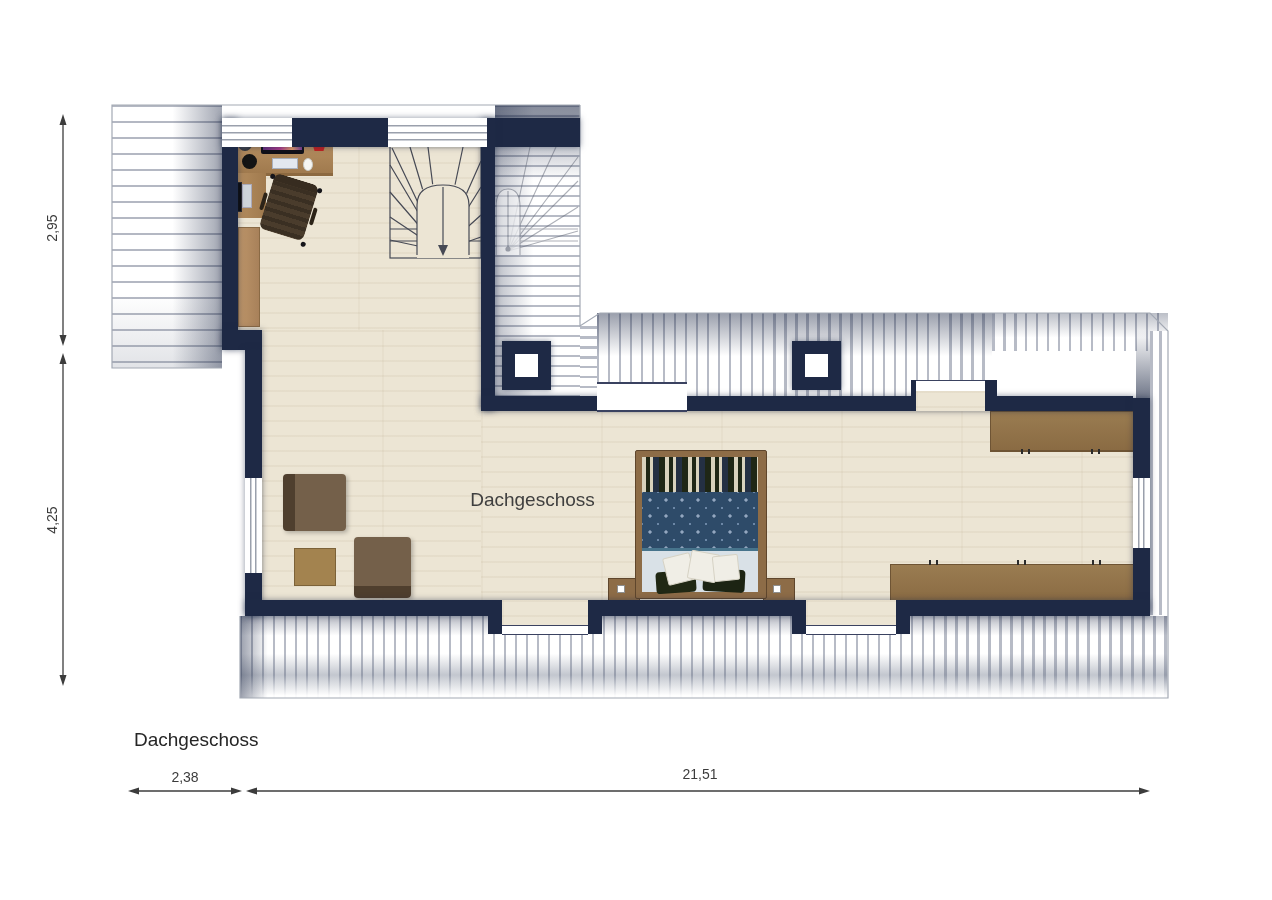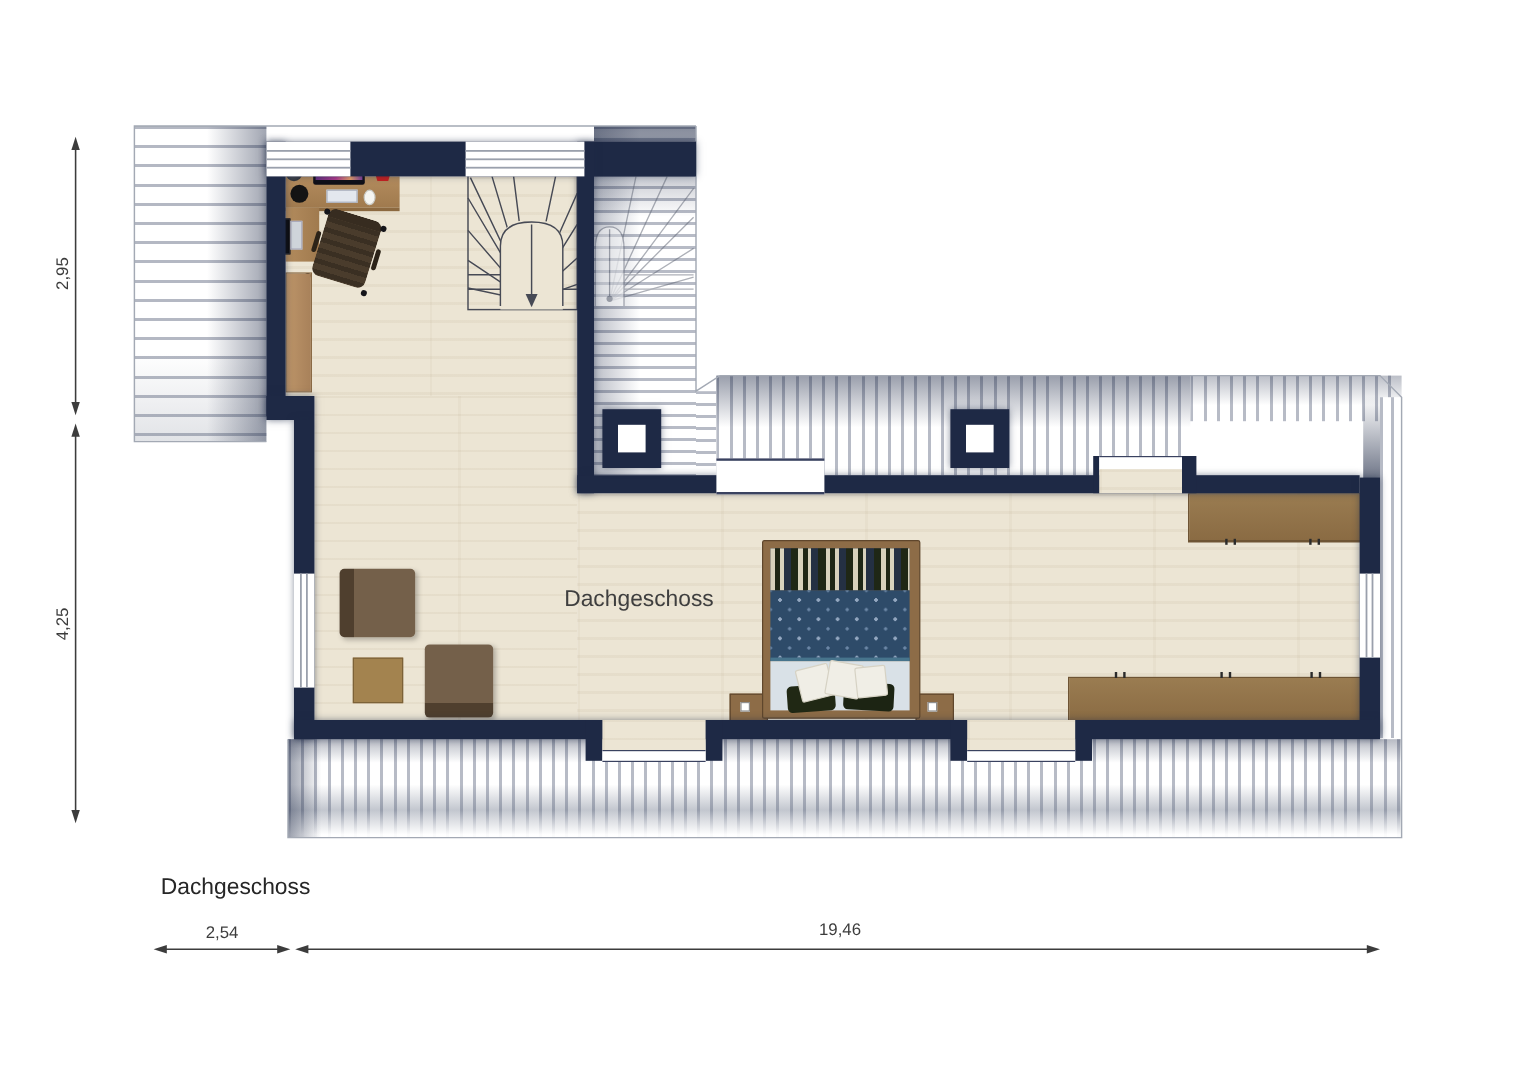--- a/index.html
+++ b/index.html
@@ -213,19 +213,19 @@
       <polygon points="59.5,675 66.5,675 63,686"></polygon>
       <polygon points="139,787.5 139,794.5 128,791"></polygon>
       <polygon points="231,787.5 231,794.5 242,791"></polygon>
       <polygon points="257,787.5 257,794.5 246,791"></polygon>
       <polygon points="1139,787.5 1139,794.5 1150,791"></polygon>
     </g>
   </svg>
 
   <div class="dimlabel" style="left:28px;top:220px;width:48px;text-align:center;transform:rotate(-90deg);">2,95</div>
   <div class="dimlabel" style="left:28px;top:512px;width:48px;text-align:center;transform:rotate(-90deg);">4,25</div>
-  <div class="dimlabel" style="left:160px;top:769px;width:50px;text-align:center;">2,54</div>
-  <div class="dimlabel" style="left:668px;top:766px;width:64px;text-align:center;">19,46</div>
+  <div class="dimlabel" style="left:160px;top:769px;width:50px;text-align:center;">2,38</div>
+  <div class="dimlabel" style="left:668px;top:766px;width:64px;text-align:center;">21,51</div>
 
   <div class="abs" style="left:460px;top:489px;width:145px;text-align:center;font-size:19px;color:#3f3f3f;">Dachgeschoss</div>
   <div class="abs" style="left:134px;top:729px;font-size:19px;color:#262626;">Dachgeschoss</div>
 
 </div>
 
 </body></html>

